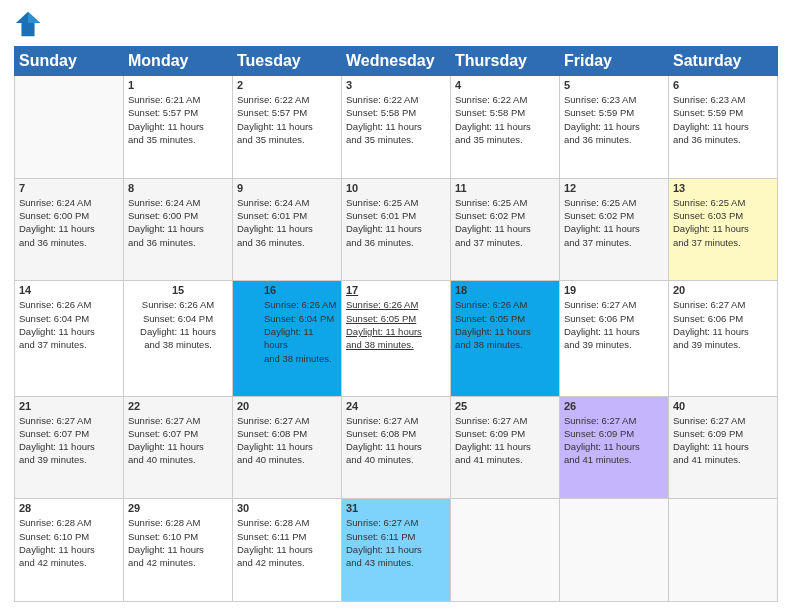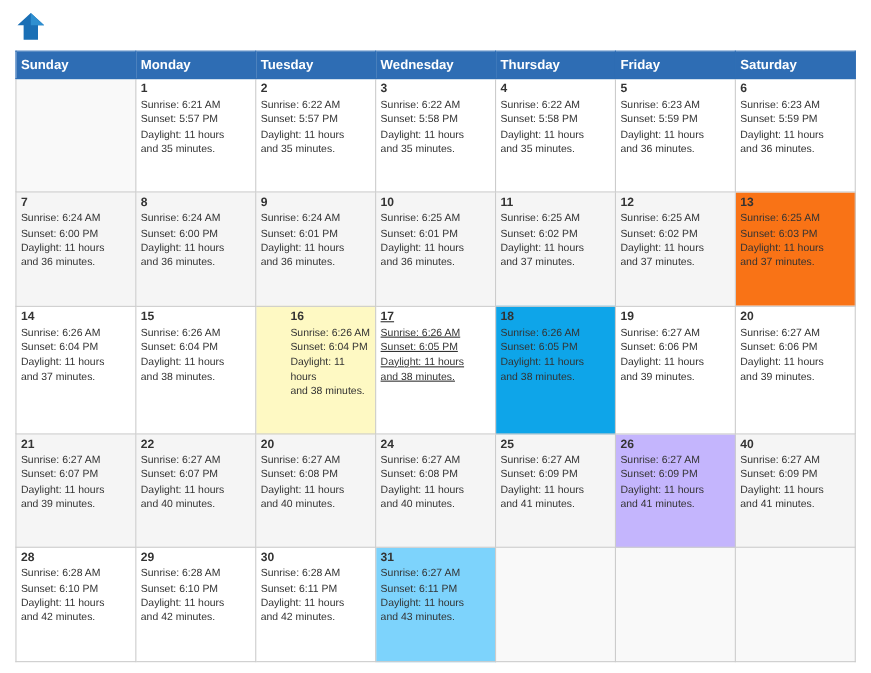--- a/index.html
+++ b/index.html
@@ -63,21 +63,21 @@
     .calendar {
       flex: 1;
       border: 1px solid #ccc;
       border-collapse: collapse;
       width: 100%;
       table-layout: fixed;
     }
     .calendar th {
       background-color: #2e6db4;
       color: #fff;
-      font-size: 12px;
+      font-size: 16px;
       font-weight: bold;
       padding: 5px 4px;
       text-align: left;
       border: 1px solid #2e6db4;
     }
     .calendar td {
       border: 1px solid #ccc;
       vertical-align: top;
       padding: 3px 4px;
       font-size: 10px;
@@ -224,44 +224,44 @@
 Daylight: 11 hours
 and 37 minutes.</div>
           </td>
           <td style="background-color: rgb(245, 245, 245);">
             <span class="day-num">12</span>
             <div class="day-info" style="white-space: pre-line;">Sunrise: 6:25 AM
 Sunset: 6:02 PM
 Daylight: 11 hours
 and 37 minutes.</div>
           </td>
-          <td style="background-color: #f97316;">
+          <td style="background-color: #fef9c3;">
             <span class="day-num">13</span>
             <div class="day-info" style="white-space: pre-line;">Sunrise: 6:25 AM
 Sunset: 6:03 PM
 Daylight: 11 hours
 and 37 minutes.</div>
           </td>
         </tr>
         <tr>
           <td style="background-color: rgb(255, 255, 255);">
             <span class="day-num">14</span>
             <div class="day-info" style="white-space: pre-line;">Sunrise: 6:26 AM
 Sunset: 6:04 PM
 Daylight: 11 hours
 and 37 minutes.</div>
           </td>
-          <td style="background-color: rgb(255, 255, 255);">
+          <td style="background-color: rgb(255, 255, 255); text-align: center;">
             <span class="day-num">15</span>
             <div class="day-info" style="white-space: pre-line;">Sunrise: 6:26 AM
 Sunset: 6:04 PM
 Daylight: 11 hours
 and 38 minutes.</div>
           </td>
-          <td style="background-color: #fef9c3; padding-left: 31px;">
+          <td style="background-color: #0ea5e9; padding-left: 31px;">
             <span class="day-num">16</span>
             <div class="day-info" style="white-space: pre-line;">Sunrise: 6:26 AM
 Sunset: 6:04 PM
 Daylight: 11 hours
 and 38 minutes.</div>
           </td>
           <td style="background-color: rgb(255, 255, 255); text-decoration: underline;">
             <span class="day-num">17</span>
             <div class="day-info" style="white-space: pre-line;">Sunrise: 6:26 AM
 Sunset: 6:05 PM

